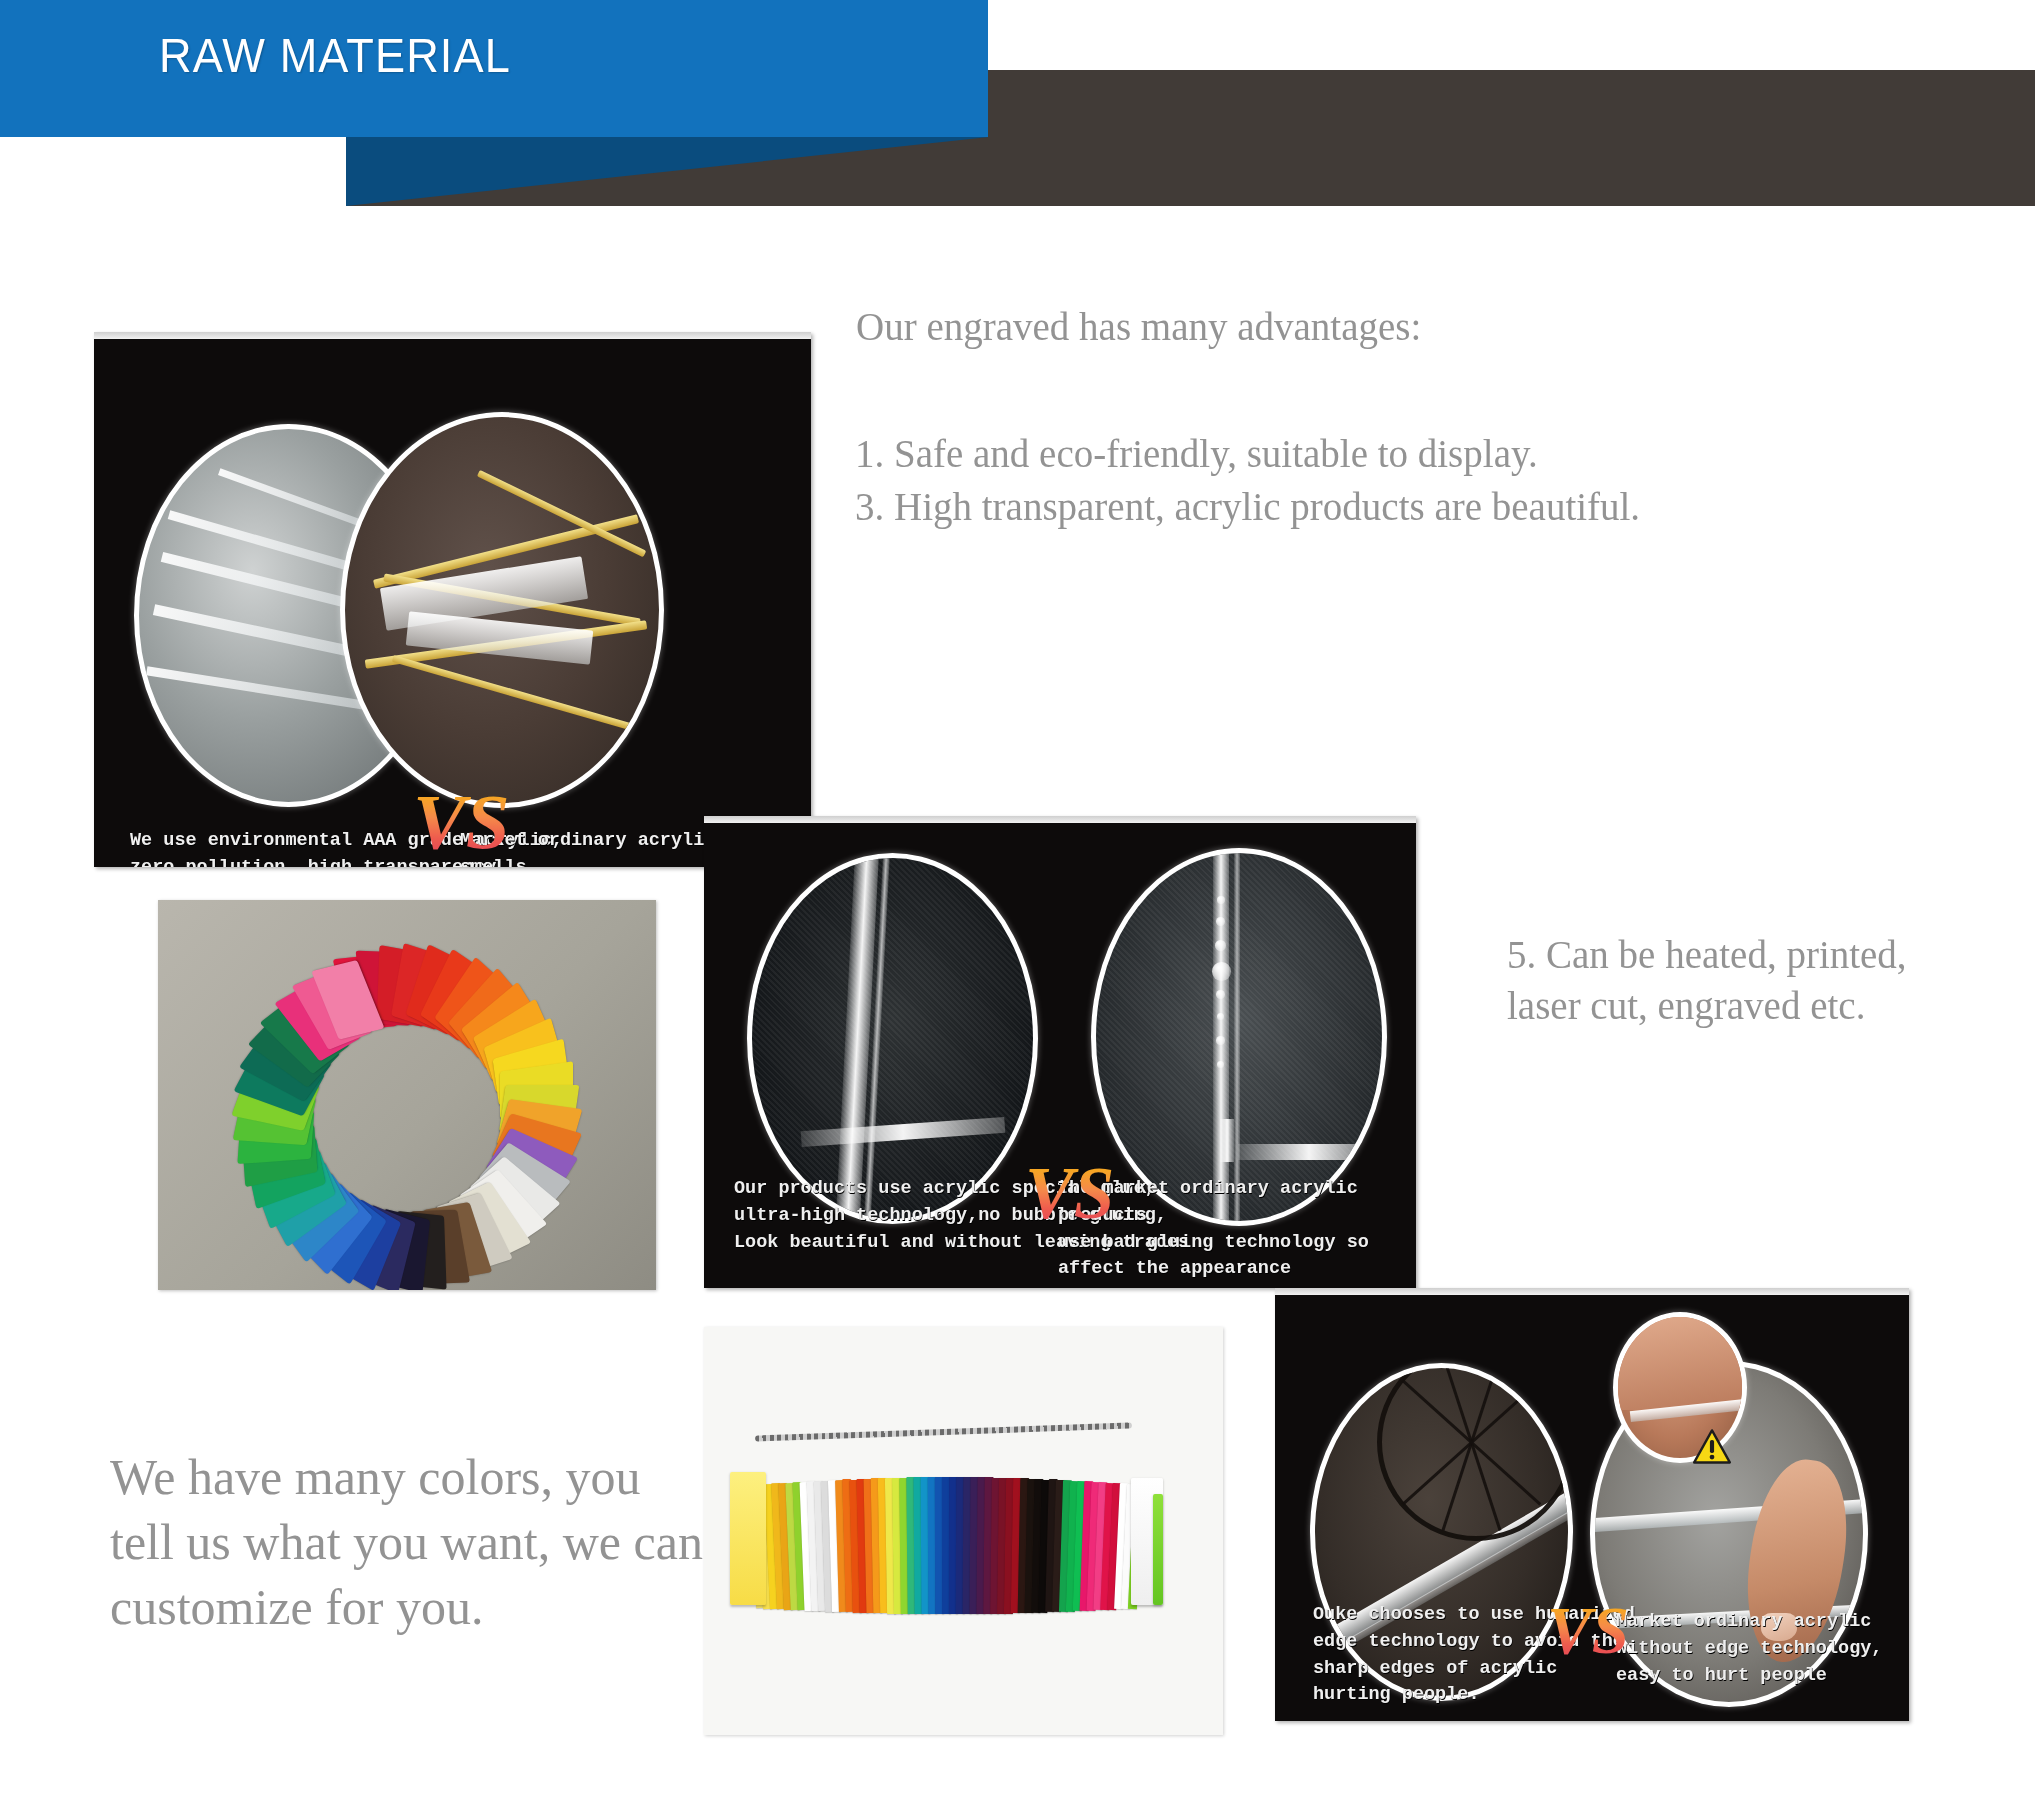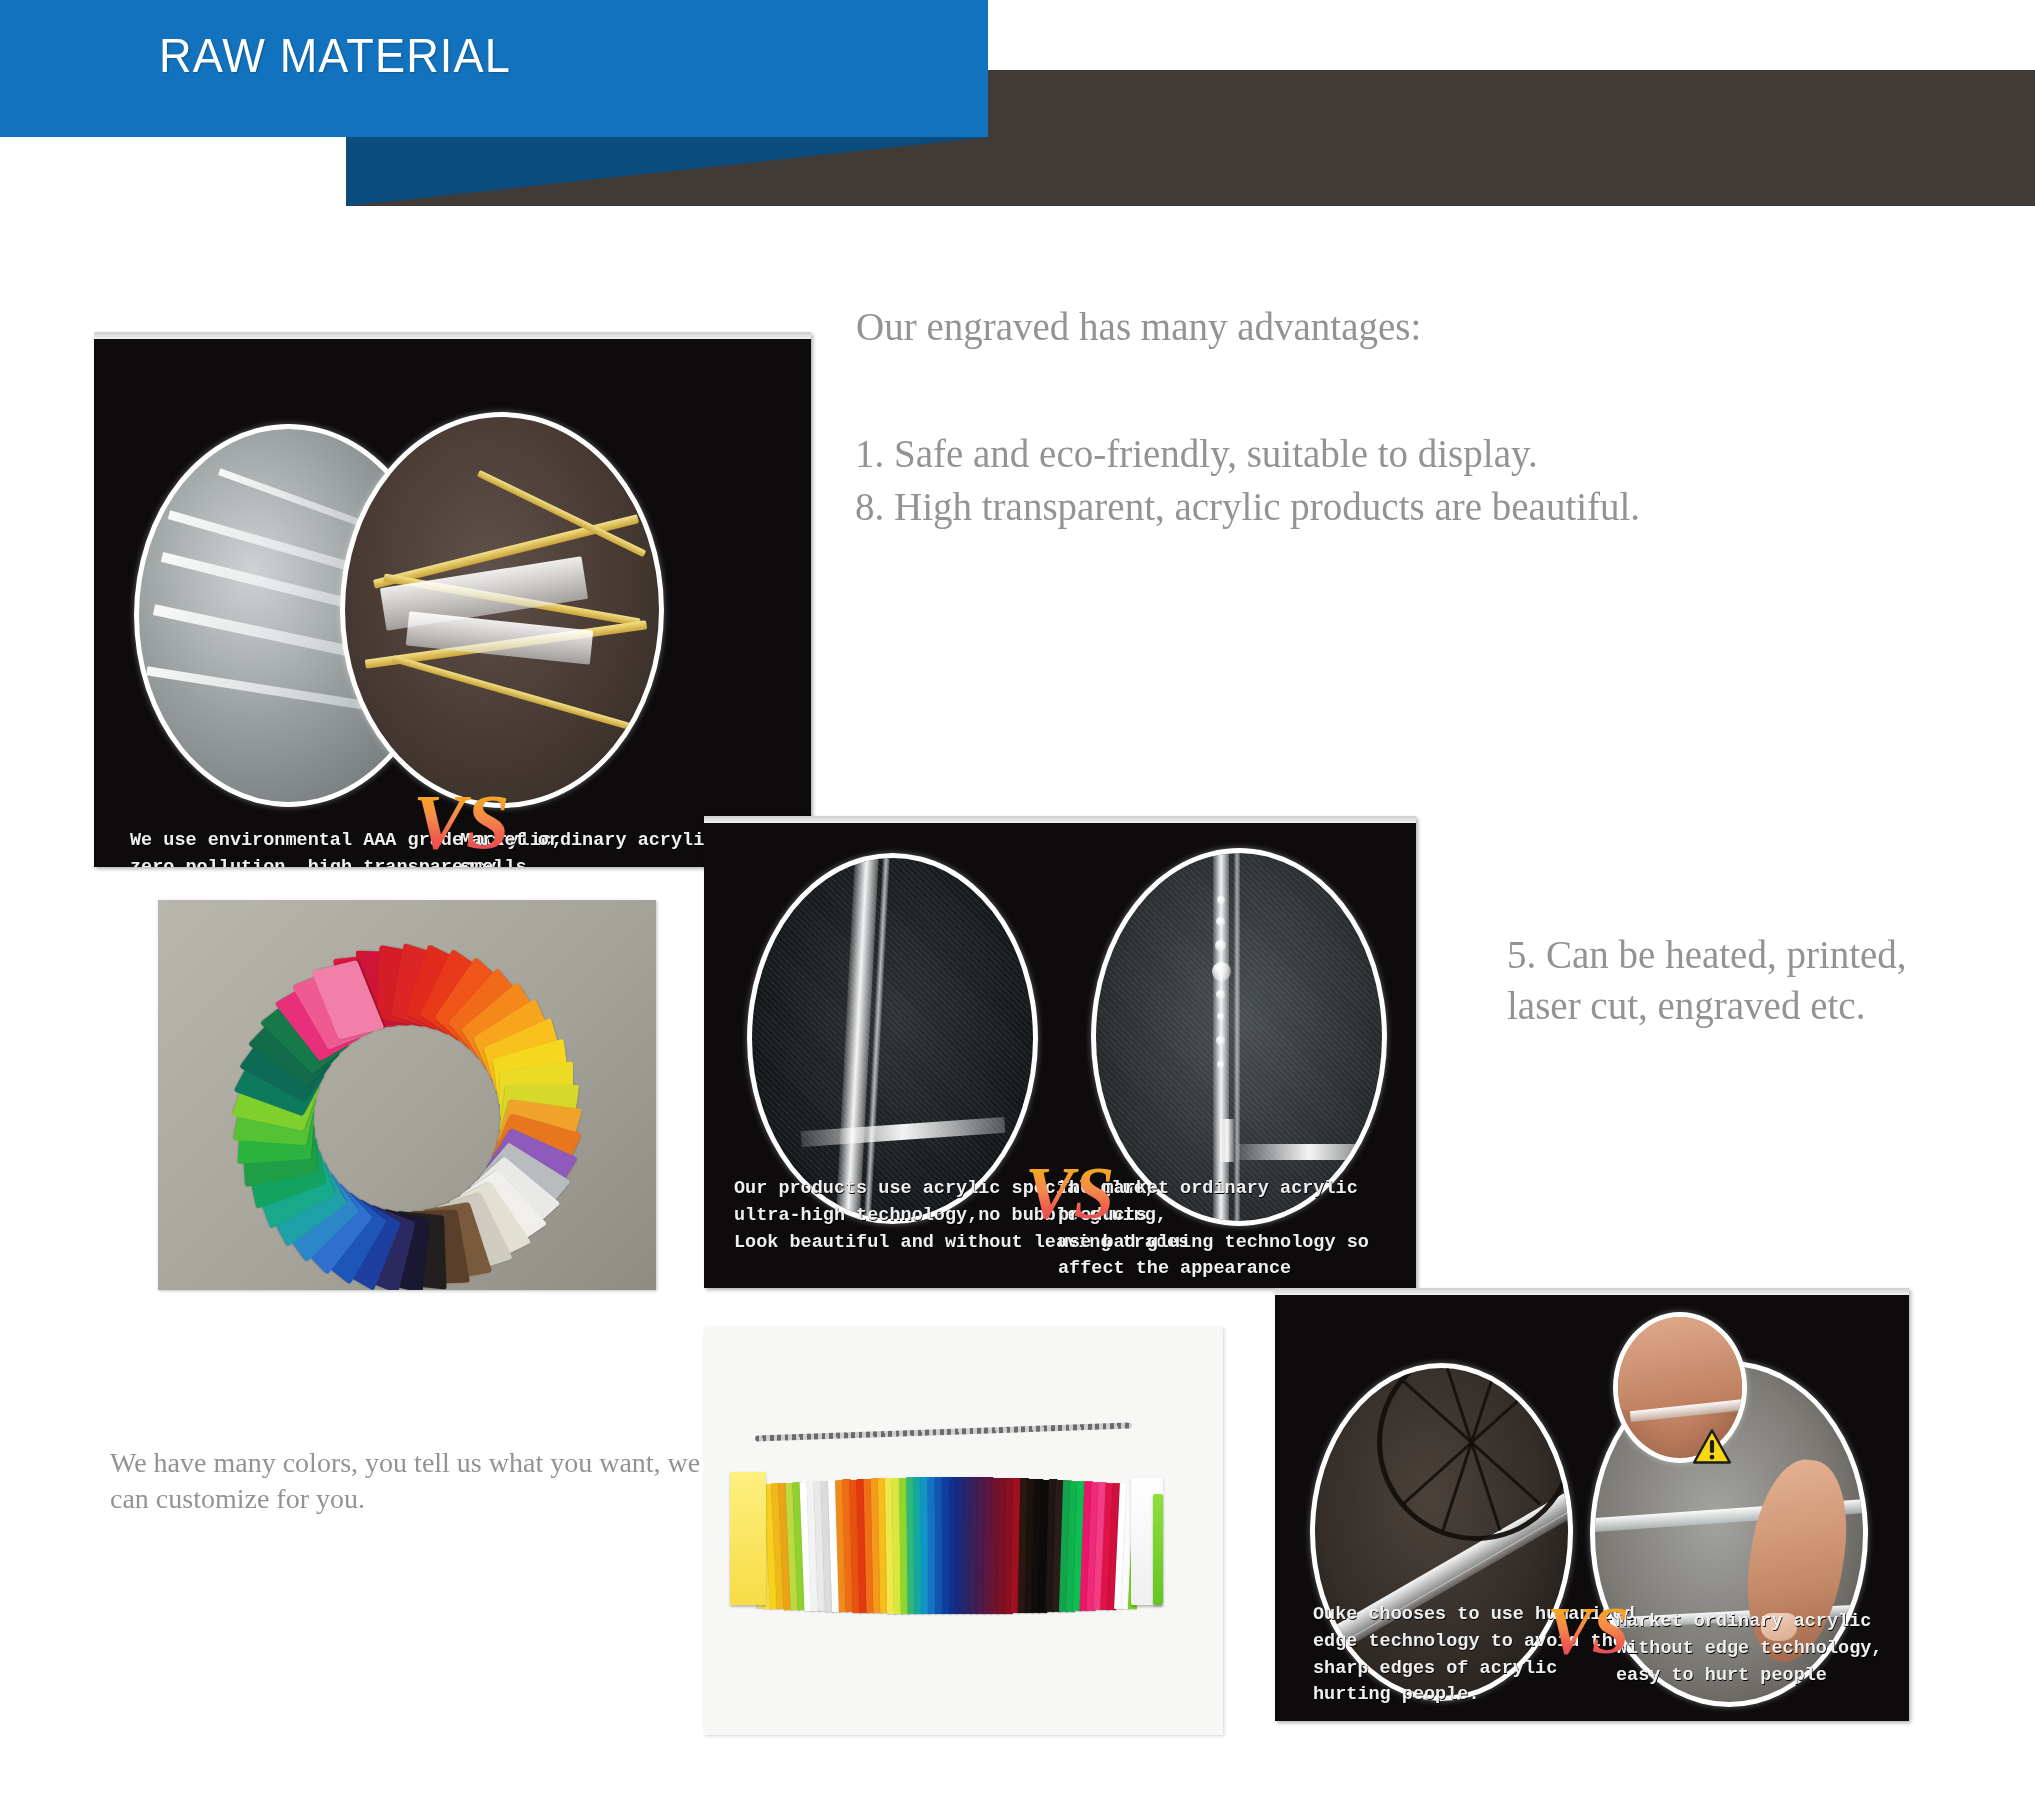--- a/index.html
+++ b/index.html
@@ -43,21 +43,21 @@
   .body-text {
     position:absolute;
     font-family:"Liberation Serif", serif;
     color:#939393;
     line-height:1.30;
   }
   #advantages-heading { left:856px; top:302px; font-size:39px; }
   #advantages-list   { left:855px; top:429px; font-size:39px; }
   #advantages-list .adv-line { white-space:nowrap; margin-bottom:2.5px; }
   #heated-note { left:1507px; top:930px; font-size:39px; width:445px; }
-  #colors-note { left:110px; top:1445px; font-size:28px; width:600px; }
+  #colors-note { left:110px; top:1445px; font-size:50px; width:600px; }
 
   
   .cmp-panel {
     position:absolute; background:#0d0b0b;
     box-shadow:1.9px 1.9px 3.7px rgba(0,0,0,0.30);
     overflow:hidden;
   }
   .cmp-panel::before{
     content:""; position:absolute; left:0; top:0; right:0; height:7.4px;
     background:linear-gradient(#cfcfcf,#f2f2f2);
@@ -180,21 +180,21 @@
   <div class="hdr-darkblue-tri"></div>
   <div class="hdr-gray-band"></div>
   <div class="hdr-gray-tri"></div>
   <div class="hdr-title">RAW MATERIAL</div>
 </div>
 
 <div class="body-text" id="advantages-heading">Our engraved has many advantages:</div>
 
 <div class="body-text" id="advantages-list">
   <div class="adv-line">1. Safe and eco-friendly, suitable to display.</div>
-  <div class="adv-line">8. High transparent, acrylic products are beautiful.</div>
+  <div class="adv-line">3. High transparent, acrylic products are beautiful.</div>
 </div>
 
 <div class="body-text" id="heated-note">5. Can be heated, printed, laser cut, engraved etc.</div>
 
 <div class="body-text" id="colors-note">We have many colors, you tell us what you want, we can customize for you.</div>
 
 <div class="cmp-panel" id="panel-1">
 
   <div class="oval" id="p1-oval-a">
     <div class="shard" style="left:25px;top:117px;width:260px;height:8.7px;transform:rotate(16deg);"></div>

